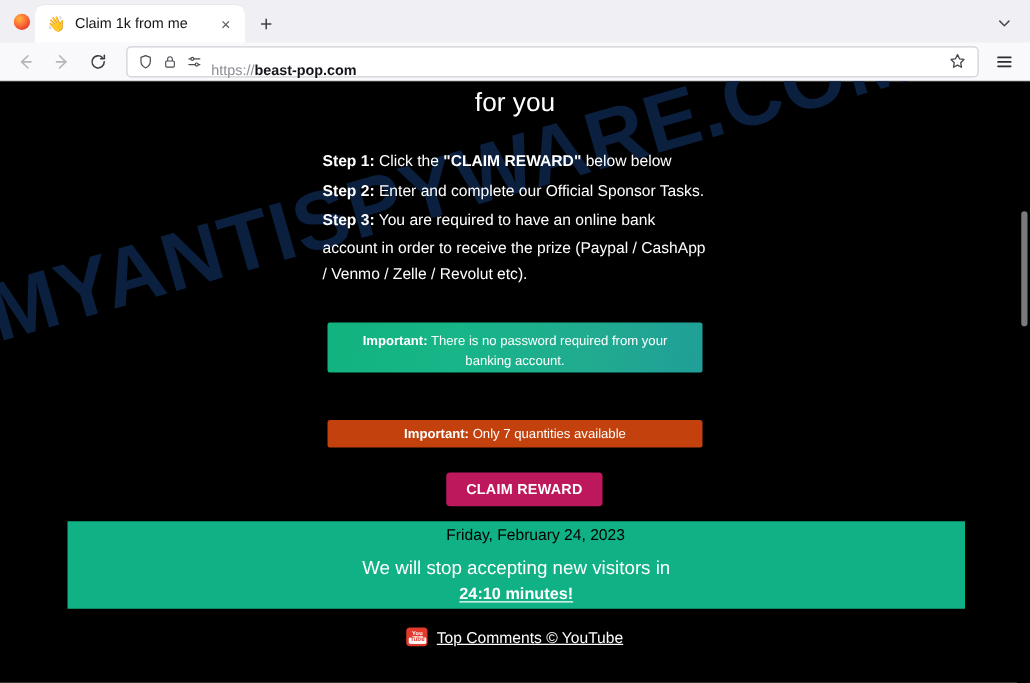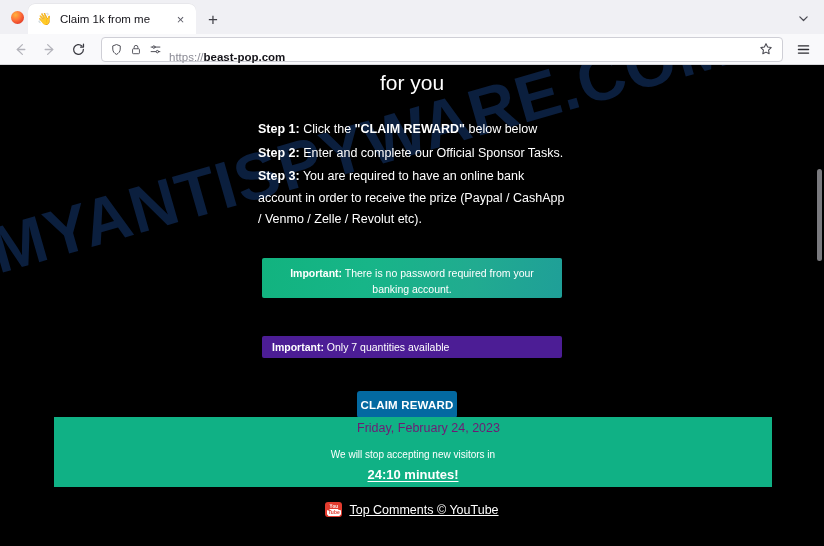--- a/index.html
+++ b/index.html
@@ -232,33 +232,34 @@
     top: 193px;
     height: 40px;
     background: linear-gradient(100deg, #12b37f 0%, #17b588 35%, #21ab90 70%, #1f9f98 100%);
     display: flex;
     align-items: flex-start;
     justify-content: center;
   }
   .imp2 {
     top: 271px;
     height: 22px;
-    background: #4c1d95;
-    display: flex;
-    align-items: center;
+    background: #c2410c;
+    display: flex;
+    align-items: center;
+    justify-content: center;
     font-size: 10.5px;
   }
 
   .claim-btn {
     position: absolute;
-    top: 326px;
+    top: 313px;
     left: 357px;
-    width: 100px;
+    width: 125px;
     height: 27px;
-    background: #0369a1;
+    background: #be185d;
     border: none;
     border-radius: 3px;
     color: #ffffff;
     font-size: 11.5px;
     font-weight: 600;
     letter-spacing: .2px;
     display: flex;
     align-items: center;
     justify-content: center;
     font-family: "Liberation Sans", sans-serif;
@@ -272,26 +273,26 @@
     height: 70px;
     background: #10b185;
     display: flex;
     flex-direction: column;
     align-items: center;
     justify-content: center;
     gap: 1px;
   }
   .cd-date {
     font-size: 12.5px;
-    color: #701a75;
+    color: #000000;
     margin-bottom: 9px;
     padding-left: 31px;
   }
   .cd-line {
-    font-size: 10px;
+    font-size: 15px;
     color: #ffffff;
     line-height: 19px;
   }
   .cd-timer {
     font-size: 13px;
     font-weight: 700;
     color: #ffffff;
     text-decoration: underline;
     text-underline-offset: 2px;
     line-height: 19px;

